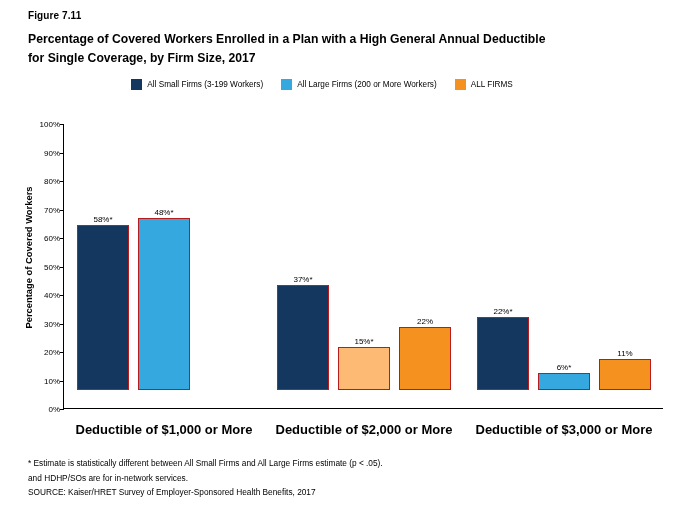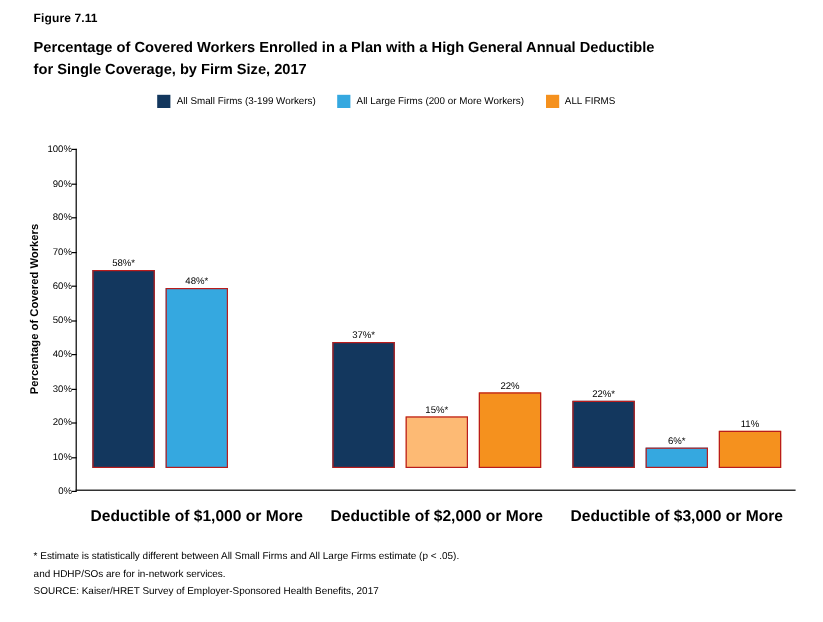--- a/index.html
+++ b/index.html
@@ -208,39 +208,39 @@
         <div class="ytick" style="top: 57px;">80%</div>
         <div class="ytick-mark" style="top: 57px;"></div>
         <div class="ytick" style="top: 28.5px;">90%</div>
         <div class="ytick-mark" style="top: 28.5px;"></div>
         <div class="ytick" style="top: 0px;">100%</div>
         <div class="ytick-mark" style="top: 0px;"></div>
         <div class="group" style="left: 0px; width: 200px;">
           <div class="bar" style="left: 13px; height: 165.3px; background: rgb(19, 55, 94);">
             <div class="bar-label" style="left: -1px;">58%*</div>
           </div>
-          <div class="bar" style="left: 74px; height: 150px; background: rgb(53, 168, 224);">
+          <div class="bar" style="left: 74px; height: 172px; background: rgb(53, 168, 224);">
             <div class="bar-label" style="left: -1px;">48%*</div>
           </div>
           <div class="cat-label" style="left: -10px;">Deductible of $1,000 or More</div>
         </div>
         <div class="group" style="left: 200px; width: 200px;">
           <div class="bar" style="left: 13px; height: 105.45px; background: rgb(19, 55, 94);">
             <div class="bar-label" style="left: -1px;">37%*</div>
           </div>
           <div class="bar" style="left: 74px; height: 42.75px; background: #fdba74;">
             <div class="bar-label" style="left: -1px;">15%*</div>
           </div>
           <div class="bar" style="left: 135px; height: 62.7px; background: rgb(245, 145, 30);">
             <div class="bar-label" style="left: -1px;">22%</div>
           </div>
           <div class="cat-label" style="left: -10px;">Deductible of $2,000 or More</div>
         </div>
         <div class="group" style="left: 400px; width: 200px;">
-          <div class="bar" style="left: 13px; height: 56px; background: rgb(19, 55, 94);">
+          <div class="bar" style="left: 13px; height: 73px; background: rgb(19, 55, 94);">
             <div class="bar-label" style="left: -1px;">22%*</div>
           </div>
           <div class="bar" style="left: 74px; height: 17.1px; background: rgb(53, 168, 224);">
             <div class="bar-label" style="left: -1px;">6%*</div>
           </div>
           <div class="bar" style="left: 135px; height: 31.35px; background: rgb(245, 145, 30);">
             <div class="bar-label" style="left: -1px;">11%</div>
           </div>
           <div class="cat-label" style="left: -10px;">Deductible of $3,000 or More</div>
         </div>

